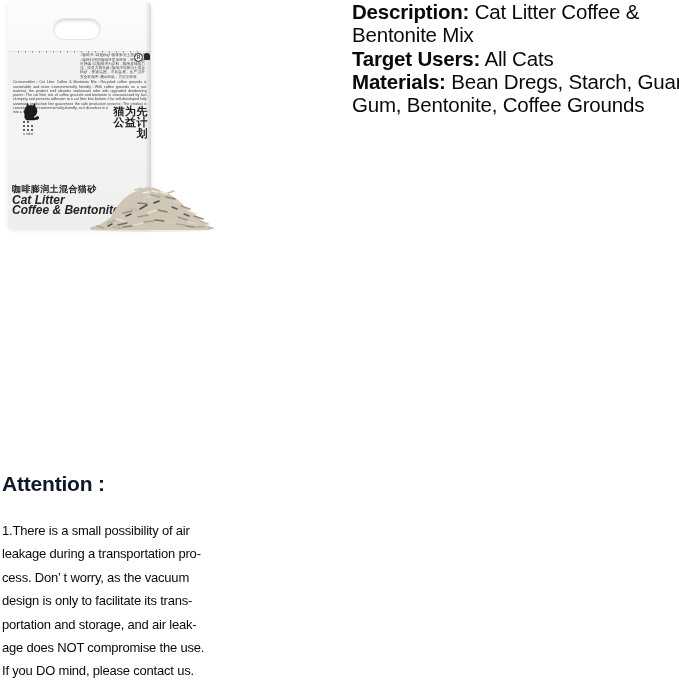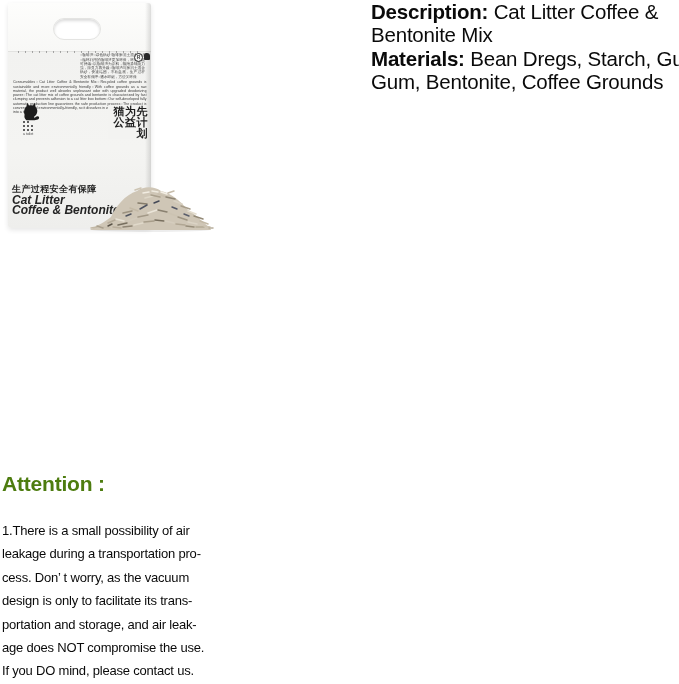--- a/index.html
+++ b/index.html
@@ -42,26 +42,26 @@
        background:#f3f3f1;font-weight:700;font-size:11px;line-height:11px;color:#1e1e1e;
        letter-spacing:.5px;}
   .names{position:absolute;left:4px;top:132px;color:#242424;}
   .name-cn{font-size:9px;line-height:10.5px;font-weight:700;letter-spacing:.4px;}
   .name-en{font-size:12px;line-height:10.5px;font-weight:700;font-style:italic;}
   .pile{position:absolute;left:88px;top:183px;}
 
   
   .specs{position:absolute;left:352px;top:0px;width:327px;font-size:20.5px;line-height:23.3px;
        letter-spacing:-.2px;color:#0a0a0a;}
-  .specs .row{white-space:pre;margin-left:19px;}
+  .specs .row{white-space:pre;}
   .b{font-weight:700;}
 
   
   .att-head{position:absolute;left:2px;top:472px;font-size:21px;line-height:24px;font-weight:700;
-       color:#4d7c0f;letter-spacing:-.2px;}
+       color:#0f172a;letter-spacing:-.2px;}
   .att-col{position:absolute;top:519px;font-size:13px;line-height:23.4px;letter-spacing:-.2px;
        color:#0a0a0a;white-space:pre-line;}
   .att-col1{left:2px;width:345px;}
   .att-col2{left:352px;width:327px;}
 </style>
 </head>
 <body>
 
 <div class="canvas">
 
@@ -98,21 +98,21 @@
             </div>
           <div class="cap">a toilet</div>
         </div>
 
         <div class="campaign">
           <div>猫为先</div>
           <div>公益计划</div>
         </div>
 
         <div class="names">
-          <div class="name-cn">生产过程安全有保障</div>
+          <div class="name-cn">咖啡膨润土混合猫砂</div>
           <div class="name-en">Cat Litter</div>
           <div class="name-en">Coffee &amp; Bentonite</div>
         </div>
       </div>
       <div class="bag-side"></div>
     </div>
 
     <svg class="pile" width="126" height="49" viewBox="0 0 126 49">
       <ellipse cx="63" cy="46.5" rx="60" ry="2.4" fill="rgba(0,0,0,0.07)"></ellipse>
       <path d="M2,47 C9,42 16,40 23,34 C28,23 37,12 49,8 C56,3 66,3 73,8 C83,10 92,18 99,26 C107,31 115,39 122,45 L123,47 Z" fill="#cfc6b6"></path>
@@ -164,20 +164,21 @@
         <path d="M9,43 l6,2" stroke="#a99f8d"></path>
           <path d="M116,43 l6,1" stroke="#cbc2b1"></path>
         <path d="M121,45 l4,0" stroke="#b7ad9b"></path>
       </g>
     </svg>
   </div>
 
   <div class="specs">
     <div class="row"><span class="b">Description:</span><span> Cat Litter Coffee &amp;
 Bentonite Mix</span></div>
+    <div class="row"><span class="b">Target Users:</span><span> All Cats</span></div>
     <div class="row"><span class="b">Materials:</span><span> Bean Dregs, Starch, Guar
 Gum, Bentonite, Coffee Grounds</span></div>
   </div>
 
   <div class="att-head">Attention :</div>
   <div class="att-col att-col1">1.There is a small possibility of air
 leakage during a transportation pro-
 cess. Don’ t worry, as the vacuum
 design is only to facilitate its trans-
 portation and storage, and air leak-

